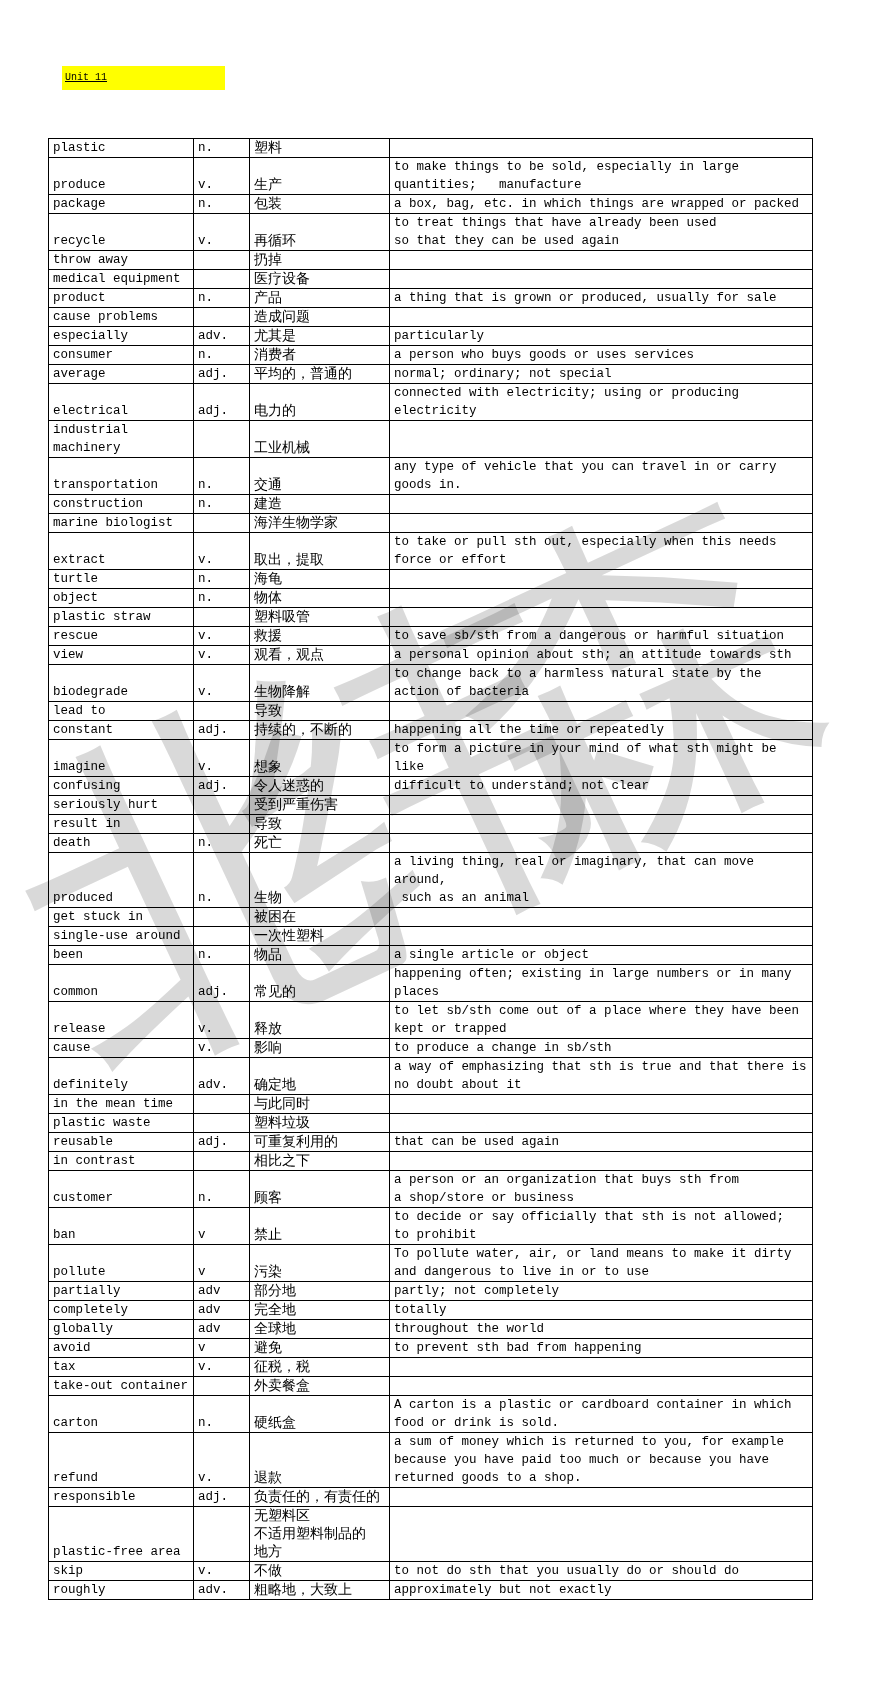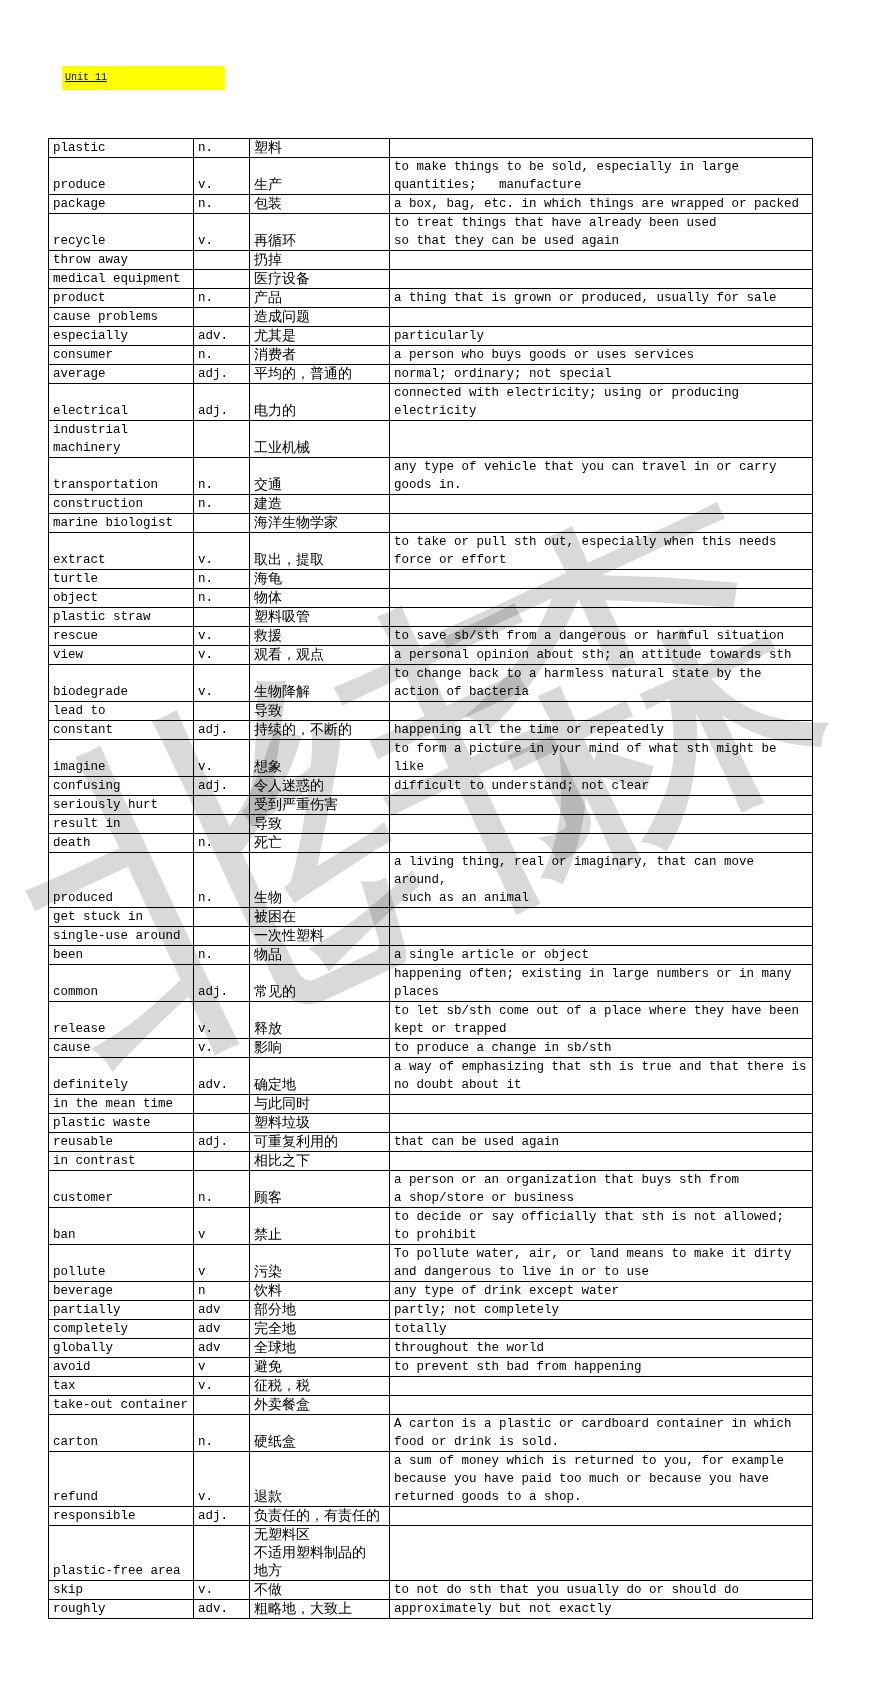--- a/index.html
+++ b/index.html
@@ -397,26 +397,20 @@
   </tr>
 
   <tr>
     <td class="c-word">pollute</td>
     <td class="c-pos">v</td>
     <td class="c-cn">污染</td>
     <td class="c-def">To pollute water, air, or land means to make it dirty
 and dangerous to live in or to use</td>
   </tr>
 
-  <tr>
-    <td class="c-word">beverage</td>
-    <td class="c-pos">n</td>
-    <td class="c-cn">饮料</td>
-    <td class="c-def">any type of drink except water</td>
-  </tr>
 
   <tr>
     <td class="c-word">partially</td>
     <td class="c-pos">adv</td>
     <td class="c-cn">部分地</td>
     <td class="c-def">partly; not completely</td>
   </tr>
 
   <tr>
     <td class="c-word">completely</td>

